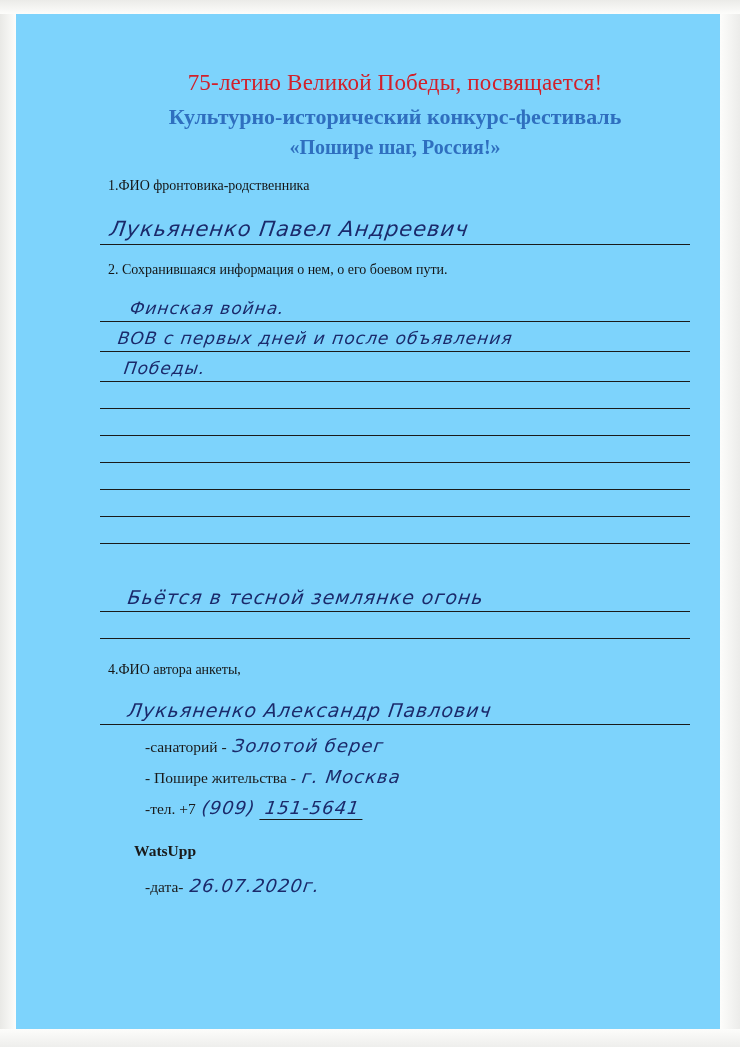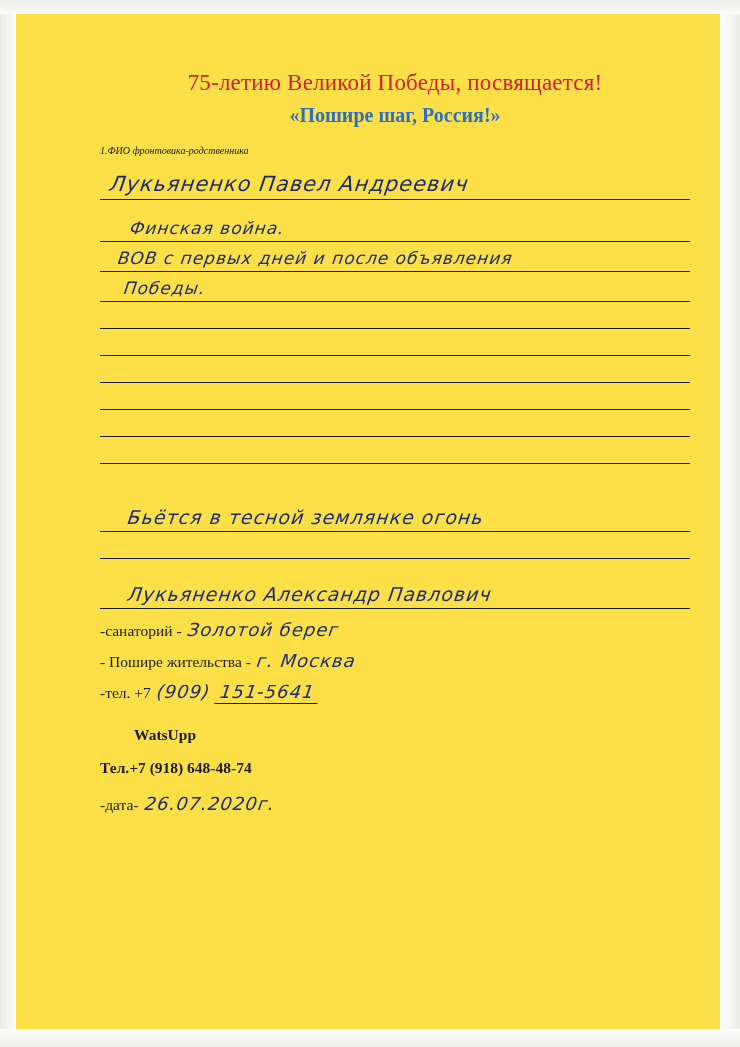--- a/index.html
+++ b/index.html
@@ -12,21 +12,21 @@
     height: 1047px;
     position: relative;
     font-family: "Liberation Serif", serif;
     color: #1a1a1a;
     overflow: hidden;
   }
 
   .page {
     position: absolute;
     inset: 0;
-    background: #fde047;
+    background: #7dd3fc;
   }
 
   
   .scan-edge-left {
     position: absolute;
     left: 0; top: 0; bottom: 0; width: 16px;
     background: linear-gradient(to right, #e9e9e6, #fdfdfb);
   }
   .scan-edge-right {
     position: absolute;
@@ -69,26 +69,25 @@
   }
   .title-blue-2 {
     text-align: center;
     color: #2f6fbf;
     font-size: 20px;
     margin: 0 0 18px 0;
     font-family: "Liberation Serif", serif;
   }
 
   .field-label {
-    font-size: 10px;
+    font-size: 14px;
     color: #151515;
-    margin: 0;
+    margin: 8px;
     padding: 0 0 2px 0;
     line-height: 1.25;
-    font-style: italic;
   }
   .field-label.bold {
     font-weight: bold;
   }
 
   
   .rule {
     border-bottom: 1.3px solid #1a1a1a;
     height: 0;
   }
@@ -124,20 +123,21 @@
 
   .inline-row {
     display: flex;
     align-items: baseline;
     gap: 6px;
     margin-top: 10px;
   }
   .inline-row .label {
     font-size: 15.5px;
     white-space: nowrap;
+    margin-left: 45px;
   }
   .inline-row .hand {
     font-size: 18px;
   }
 
   .underline-hand {
     border-bottom: 1.4px solid #1a1a1a;
     padding: 0 4px 1px 4px;
     display: inline-block;
   }
@@ -163,30 +163,32 @@
 
 <div class="page">
   <div class="scan-edge-left"></div>
   <div class="scan-edge-right"></div>
   <div class="scan-edge-top"></div>
   <div class="scan-edge-bottom"></div>
 
   <div class="content">
 
     <h1 class="title-red">75-летию Великой Победы, посвящается!</h1>
+    <h2 class="title-blue-1">Культурно-исторический конкурс-фестиваль</h2>
     <h2 class="title-blue-2">«Пошире шаг, Россия!»</h2>
 
     <p class="field-label">1.ФИО фронтовика-родственника</p>
     <div class="hand-line" style="height:40px">
       <span class="hand" style="left:10px;font-size:21px">Лукьяненко Павел Андреевич</span>
       <span class="underline"></span>
     </div>
 
     <div class="spacer-8"></div>
 
+    <p class="field-label">2. Сохранившаяся информация о нем, о его боевом пути.</p>
     <div class="hand-line" style="height:34px">
       <span class="hand small" style="left:30px">Финская война.</span>
       <span class="underline"></span>
     </div>
     <div class="hand-line" style="height:30px">
       <span class="hand small" style="left:18px">ВОВ с первых дней и после объявления</span>
       <span class="underline"></span>
     </div>
     <div class="hand-line" style="height:30px">
       <span class="hand small" style="left:24px">Победы.</span>
@@ -205,20 +207,21 @@
     <div class="spacer-28"></div>
 
     <div class="hand-line" style="height:40px">
       <span class="hand small" style="left:28px;font-size:19px">Бьётся в тесной землянке огонь</span>
       <span class="underline"></span>
     </div>
     <div class="rule" style="margin-top:26px"></div>
 
     <div class="spacer-14"></div>
 
+    <p class="field-label">4.ФИО автора анкеты,</p>
     <div class="hand-line" style="height:36px">
       <span class="hand small" style="left:28px;font-size:19px">Лукьяненко Александр Павлович</span>
       <span class="underline"></span>
     </div>
 
     <div class="inline-row">
       <span class="label">-санаторий -</span>
       <span class="hand">Золотой берег</span>
     </div>
 
@@ -230,21 +233,20 @@
     <div class="inline-row">
       <span class="label">-тел. +7</span>
       <span class="hand">(909)</span>
       <span class="hand underline-hand">151-5641</span>
     </div>
 
     <div class="spacer-14"></div>
 
     <p class="watsupp">WatsUpp</p>
 
-    <p class="phone-bold">Тел.+7 (918) 648-48-74</p>
 
     <div class="inline-row" style="margin-top:6px">
       <span class="label">-дата-</span>
       <span class="hand">26.07.2020г.</span>
     </div>
 
   </div>
 </div>
 
 </body></html>

